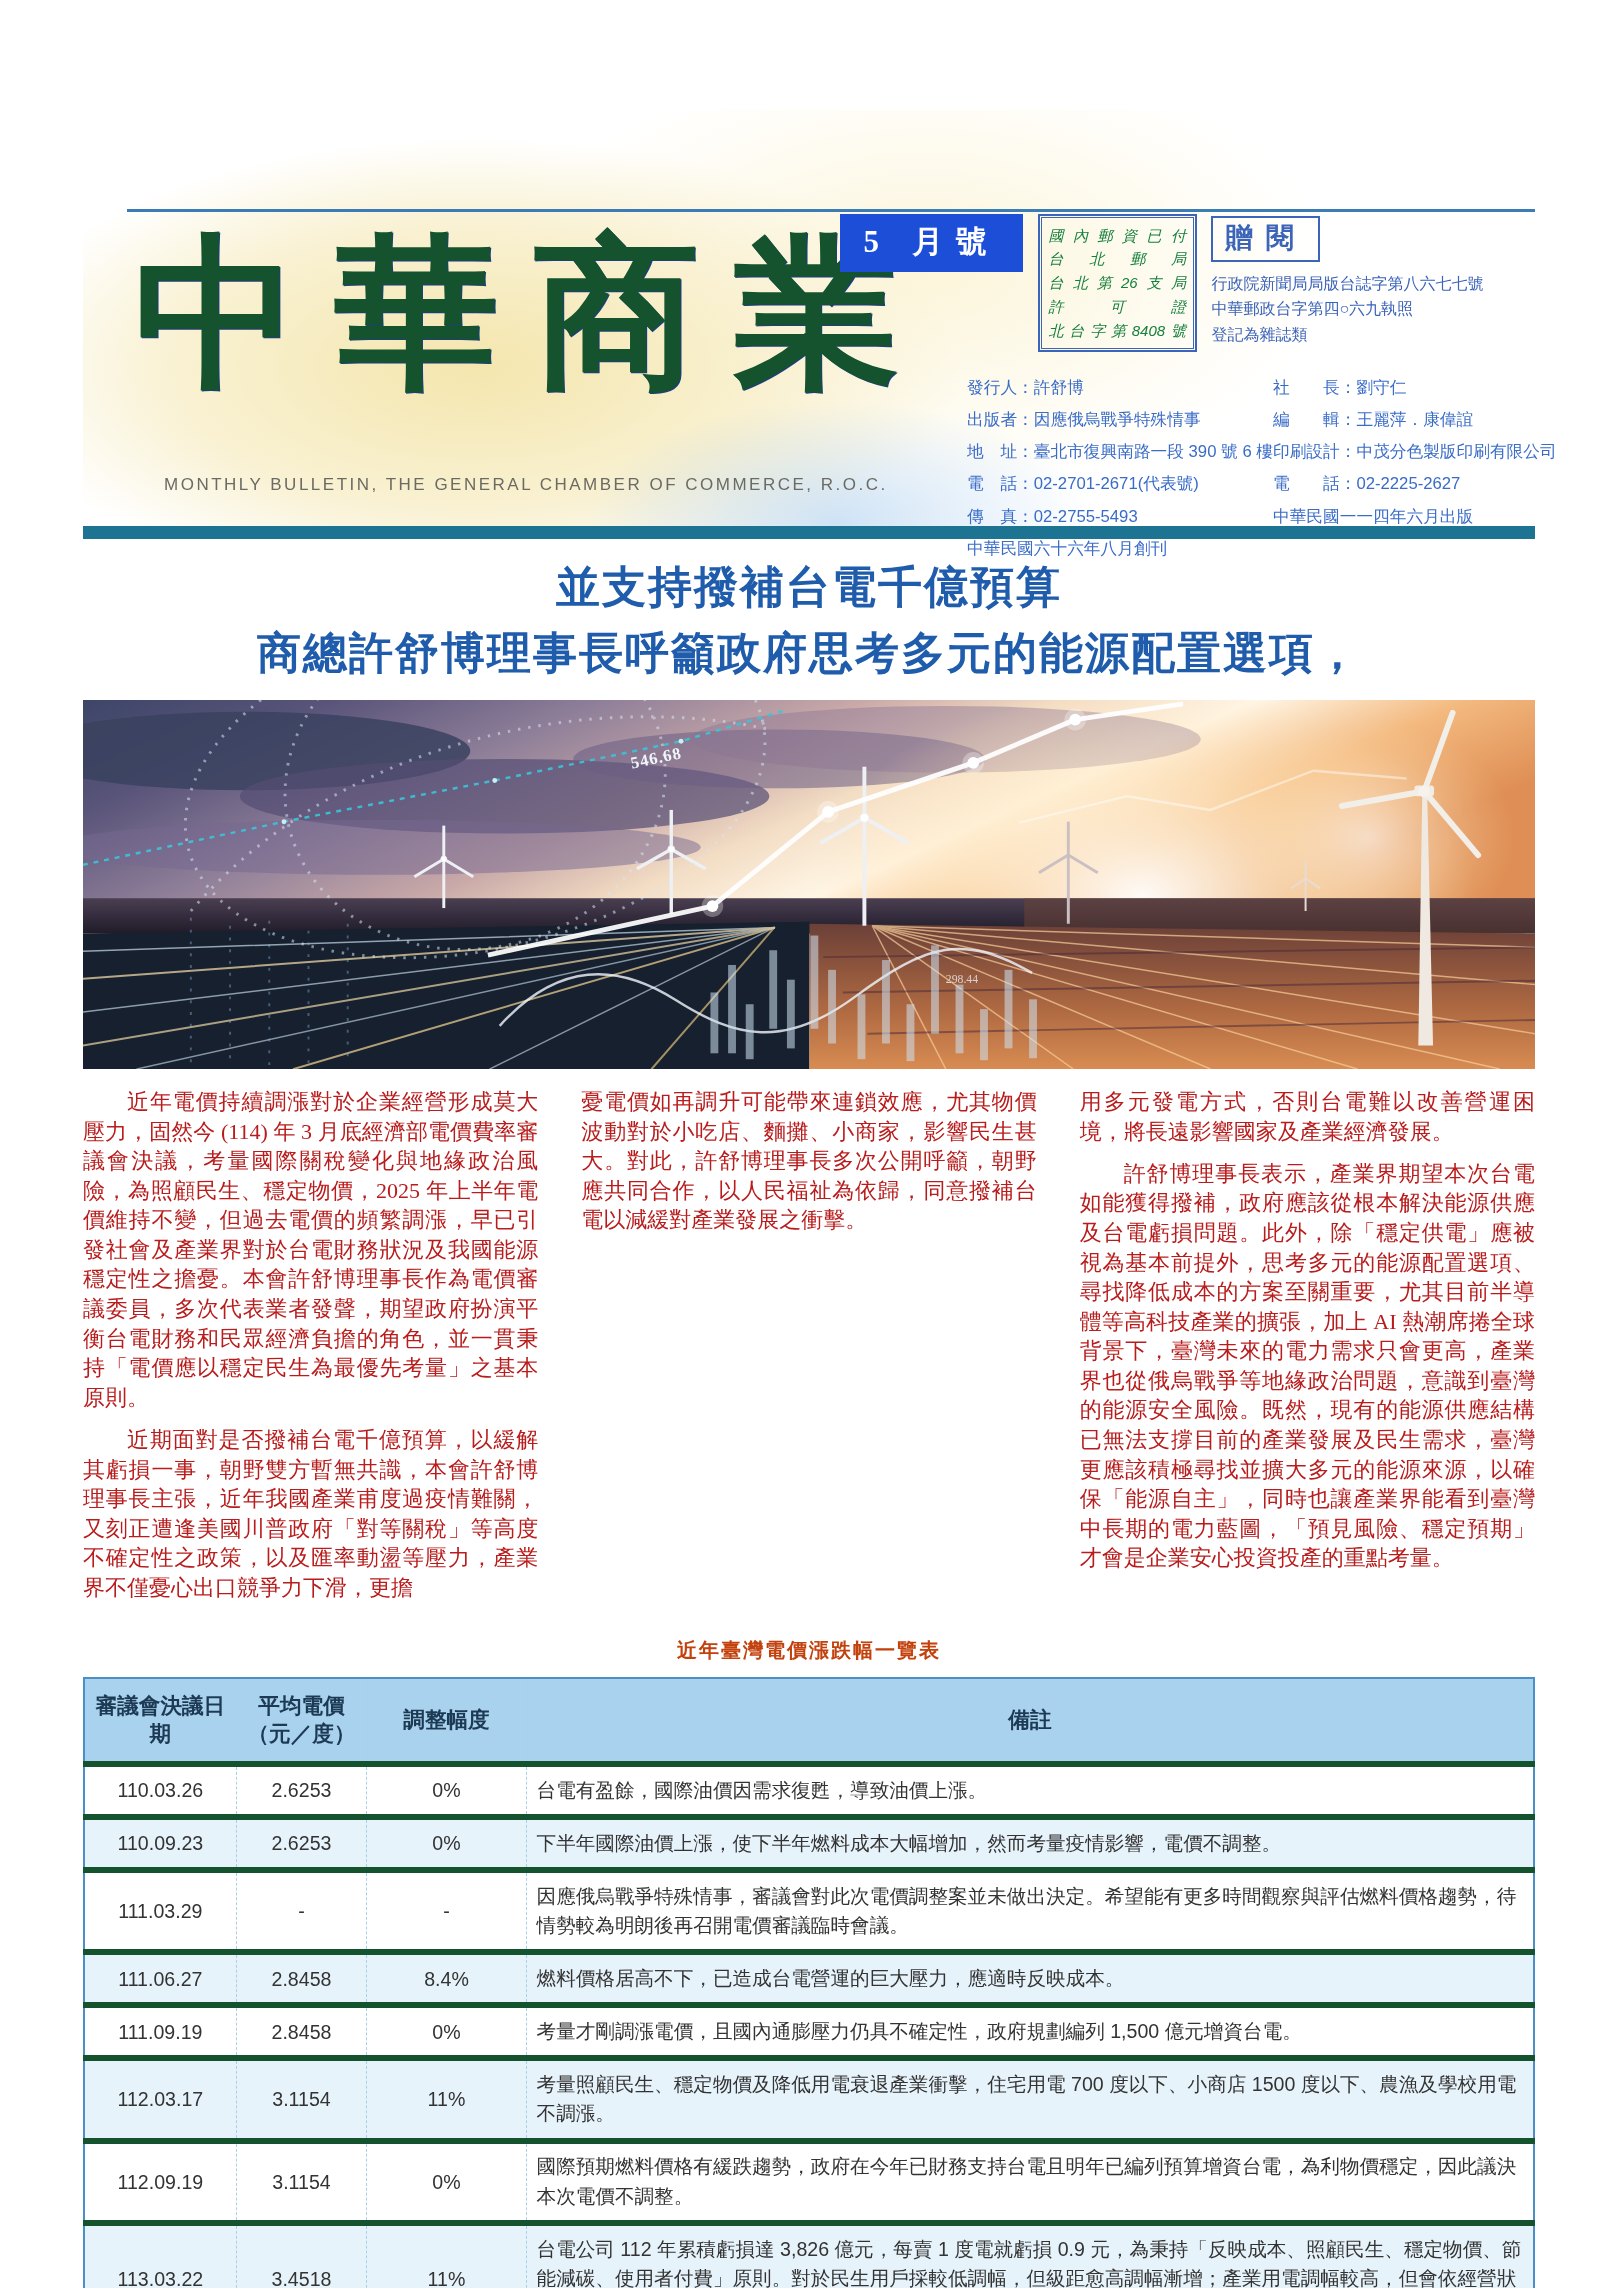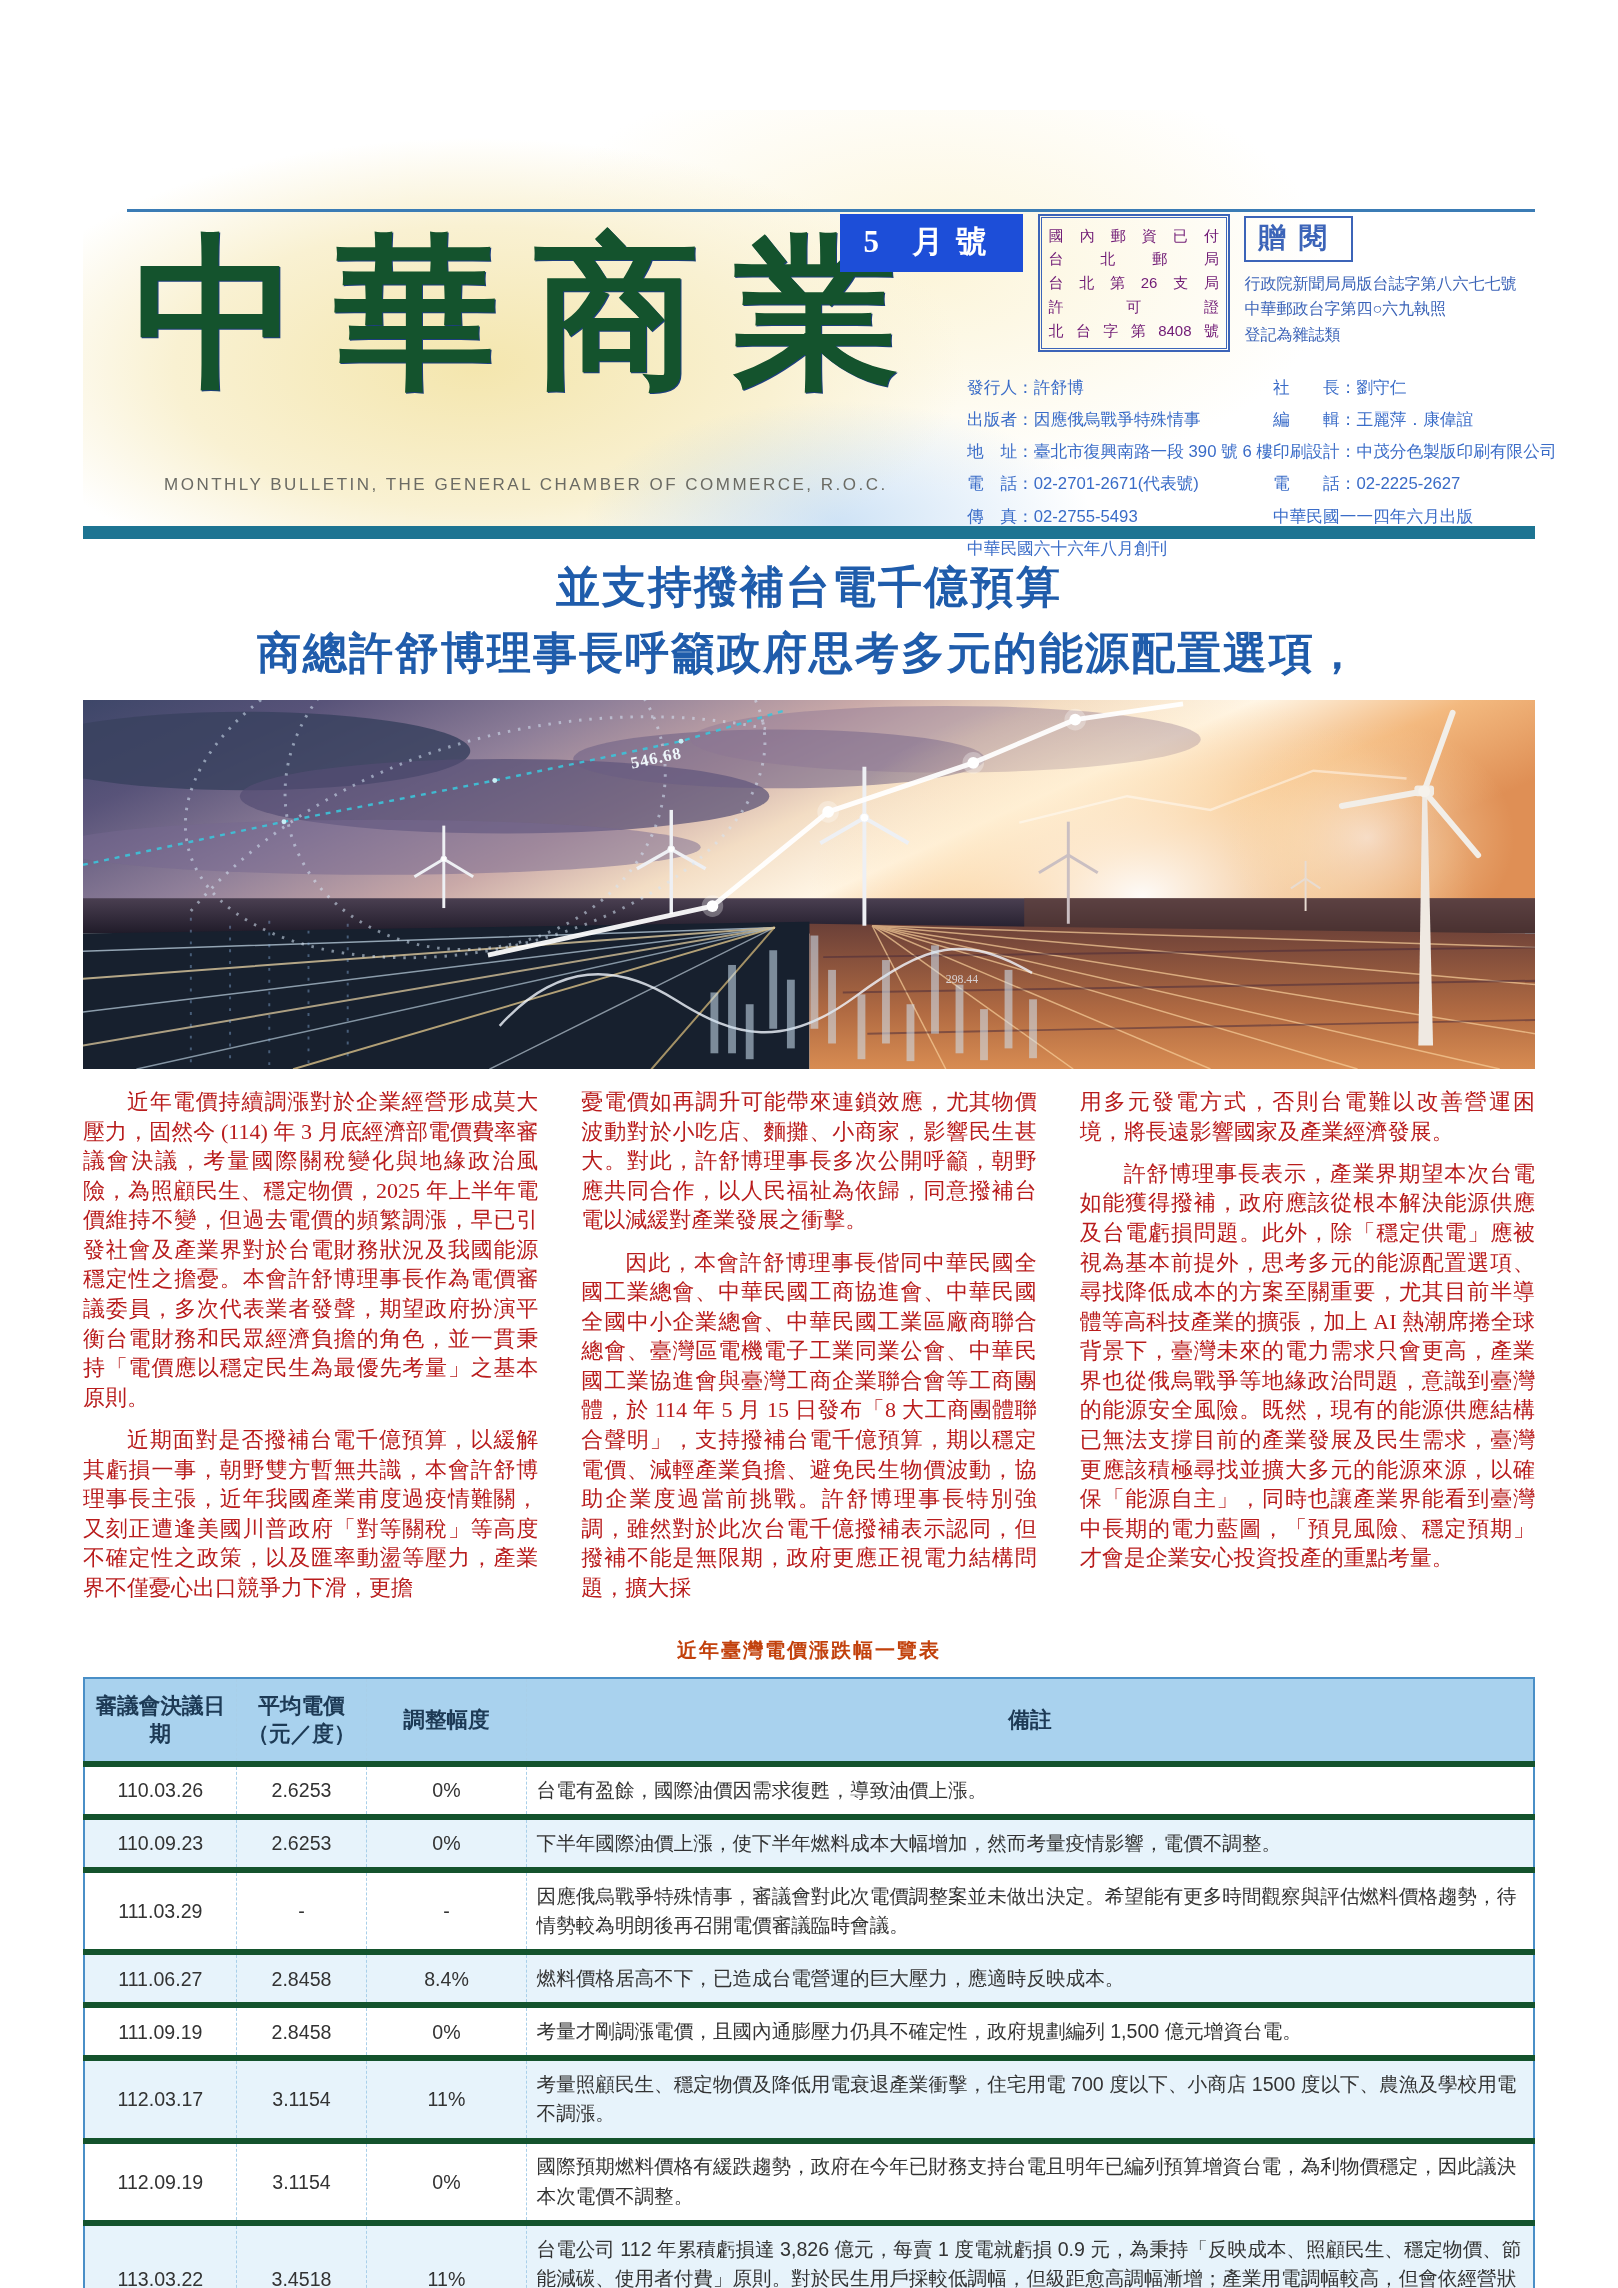--- a/index.html
+++ b/index.html
@@ -23,21 +23,21 @@
   .mast-title { position:absolute; left:51px; top:94px; font-size:165px; font-weight:bold;
     color:#14532d; letter-spacing:35px; white-space:nowrap; text-shadow:1px 1px 0 #1d3f7e;text-align:right; }
   .mast-sub { position:absolute; left:81px; top:365px; font-size:17px; color:#6b6b64;
     letter-spacing:2.5px; font-family:"Liberation Sans","DejaVu Sans",sans-serif; }
   .mast-right { position:absolute; left:757px; top:104px; width:696px;
     font-family:"Liberation Sans","DejaVu Sans",sans-serif; }
   .issue-row { display:flex; gap:14.7px; align-items:flex-start; }
   .issue-badge { background:#1d4ed8; color:#fff; font-size:31px; font-weight:bold;
     padding:6.9px 23.5px 8.8px; letter-spacing:12.7px; white-space:nowrap;font-family:Liberation Serif, serif; }
   .postal-box { border:2px solid #3c64b8; outline:1px solid #3c64b8; outline-offset:-4.9px;
-    color:#701a75; width:192px; padding:7.8px 8.8px; font-size:15px; line-height:1.58; }
+    color:#15803d; width:159px; padding:7.8px 8.8px; font-size:15px; line-height:1.58;font-style:italic; }
   .postal-box div { text-align:justify; text-align-last:justify; }
   .reg-col { flex:1; padding-top:2px; }
   .gift-box { display:inline-block; border:2.9px solid #3c64b8; color:#3c64b8; font-size:28px;
     font-weight:bold; padding:1px 11.8px 2.9px; letter-spacing:12.7px; margin-bottom:8.8px; }
   .reg-lines div { font-size:16px; color:#3c64b8; line-height:1.6; }
   .publisher { display:flex; margin-top:19.6px; margin-left:127px; font-size:16.7px; color:#3a6cc8; }
   .pub-col-left { width:325px; }
   .publisher div { line-height:1.93; white-space:nowrap; }
   .teal-bar { position:absolute; bottom:0; left:0; right:0; height:12.7px; background:#1d7492; }
 
@@ -308,21 +308,20 @@
       </svg>
     </div>
 
     <div class="article">
       <div class="col">
           <p>近年電價持續調漲對於企業經營形成莫大壓力，固然今 (114) 年 3 月底經濟部電價費率審議會決議，考量國際關稅變化與地緣政治風險，為照顧民生、穩定物價，2025 年上半年電價維持不變，但過去電價的頻繁調漲，早已引發社會及產業界對於台電財務狀況及我國能源穩定性之擔憂。本會許舒博理事長作為電價審議委員，多次代表業者發聲，期望政府扮演平衡台電財務和民眾經濟負擔的角色，並一貫秉持「電價應以穩定民生為最優先考量」之基本原則。</p>
           <p>近期面對是否撥補台電千億預算，以緩解其虧損一事，朝野雙方暫無共識，本會許舒博理事長主張，近年我國產業甫度過疫情難關，又刻正遭逢美國川普政府「對等關稅」等高度不確定性之政策，以及匯率動盪等壓力，產業界不僅憂心出口競爭力下滑，更擔</p>
         </div>
       <div class="col">
           <p class="noindent">憂電價如再調升可能帶來連鎖效應，尤其物價波動對於小吃店、麵攤、小商家，影響民生甚大。對此，許舒博理事長多次公開呼籲，朝野應共同合作，以人民福祉為依歸，同意撥補台電以減緩對產業發展之衝擊。</p>
-          <p>因此，本會許舒博理事長偕同中華民國全國工業總會、中華民國工商協進會、中華民國全國中小企業總會、中華民國工業區廠商聯合總會、臺灣區電機電子工業同業公會、中華民國工業協進會與臺灣工商企業聯合會等工商團體，於 114 年 5 月 15 日發布「8 大工商團體聯合聲明」，支持撥補台電千億預算，期以穩定電價、減輕產業負擔、避免民生物價波動，協助企業度過當前挑戰。許舒博理事長特別強調，雖然對於此次台電千億撥補表示認同，但撥補不能是無限期，政府更應正視電力結構問題，擴大採</p>
         </div>
       <div class="col">
           <p class="noindent">用多元發電方式，否則台電難以改善營運困境，將長遠影響國家及產業經濟發展。</p>
           <p>許舒博理事長表示，產業界期望本次台電如能獲得撥補，政府應該從根本解決能源供應及台電虧損問題。此外，除「穩定供電」應被視為基本前提外，思考多元的能源配置選項、尋找降低成本的方案至關重要，尤其目前半導體等高科技產業的擴張，加上 AI 熱潮席捲全球背景下，臺灣未來的電力需求只會更高，產業界也從俄烏戰爭等地緣政治問題，意識到臺灣的能源安全風險。既然，現有的能源供應結構已無法支撐目前的產業發展及民生需求，臺灣更應該積極尋找並擴大多元的能源來源，以確保「能源自主」，同時也讓產業界能看到臺灣中長期的電力藍圖，「預見風險、穩定預期」才會是企業安心投資投產的重點考量。</p>
         </div>
     </div>
 
     <div class="table-title">近年臺灣電價漲跌幅一覽表</div>
     <table class="price-table">
       <colgroup>

